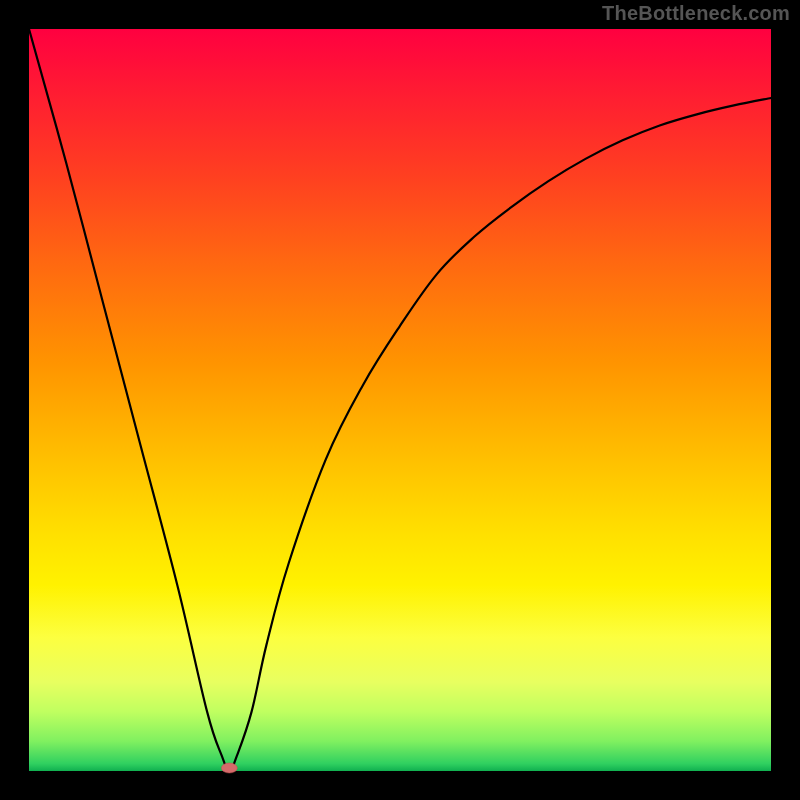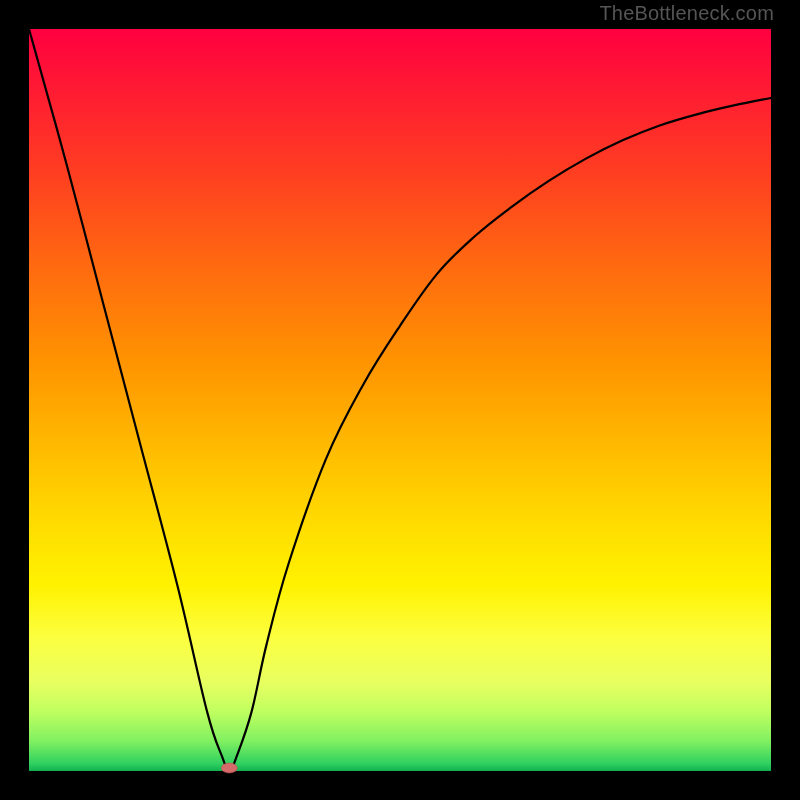--- a/index.html
+++ b/index.html
@@ -13,24 +13,24 @@
   }
   .frame {
     position: relative;
     width: 800px;
     height: 800px;
     background: #000;
   }
   .watermark {
     position: absolute;
     top: 2px;
-    right: 26px;
+    right: 10px;
     color: #555;
     font-size: 20px;
-    font-weight: 400;
+    font-weight: 700;
     letter-spacing: 0.2px;
     user-select: none;
   }
   .plot-area {
     position: absolute;
     left: 29px;
     top: 29px;
     width: 742px;
     height: 742px;
     

